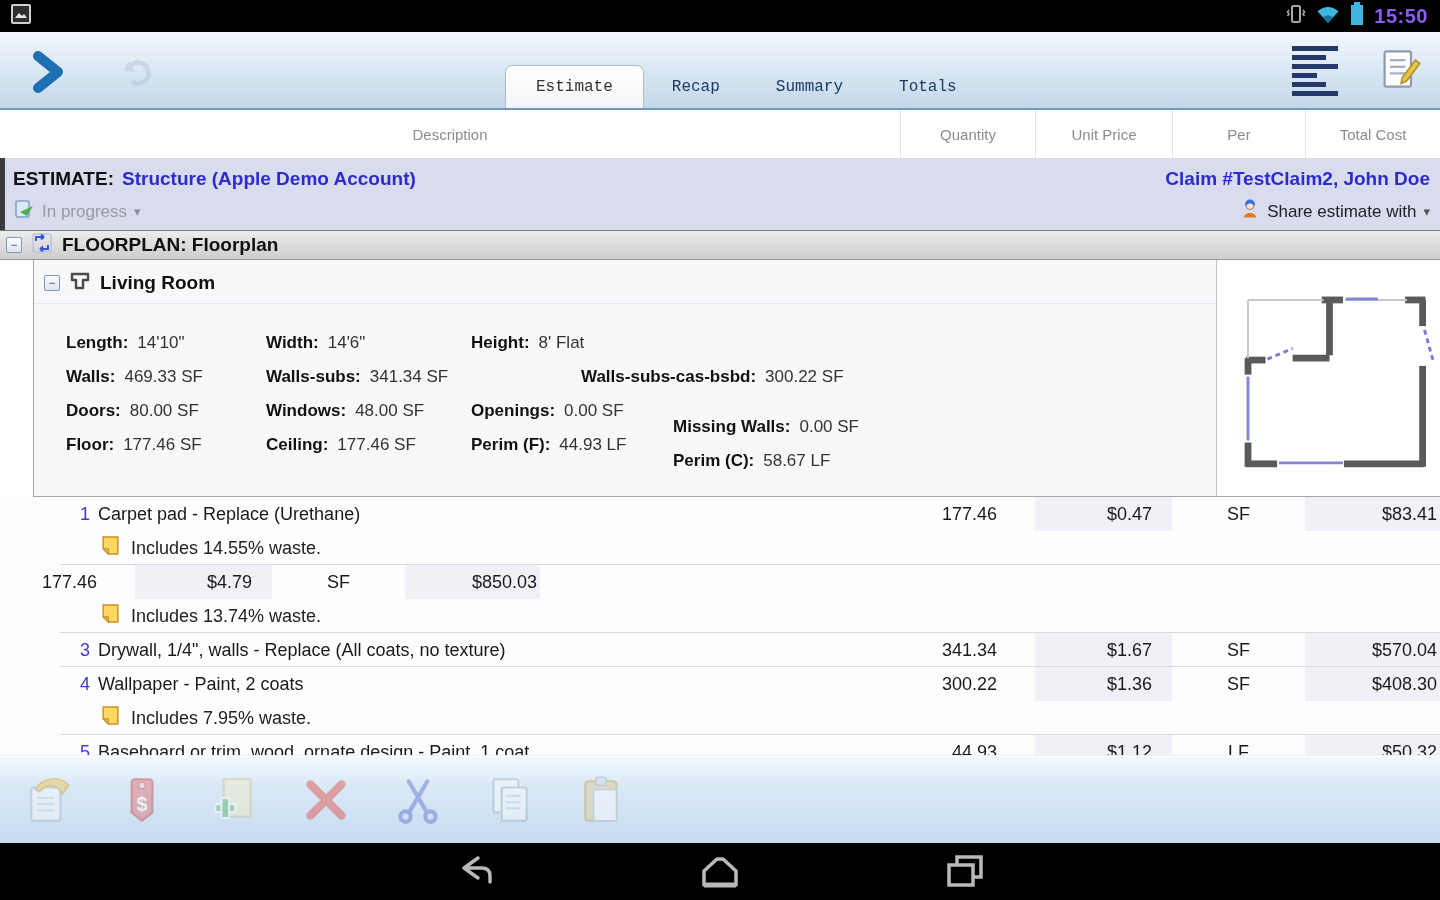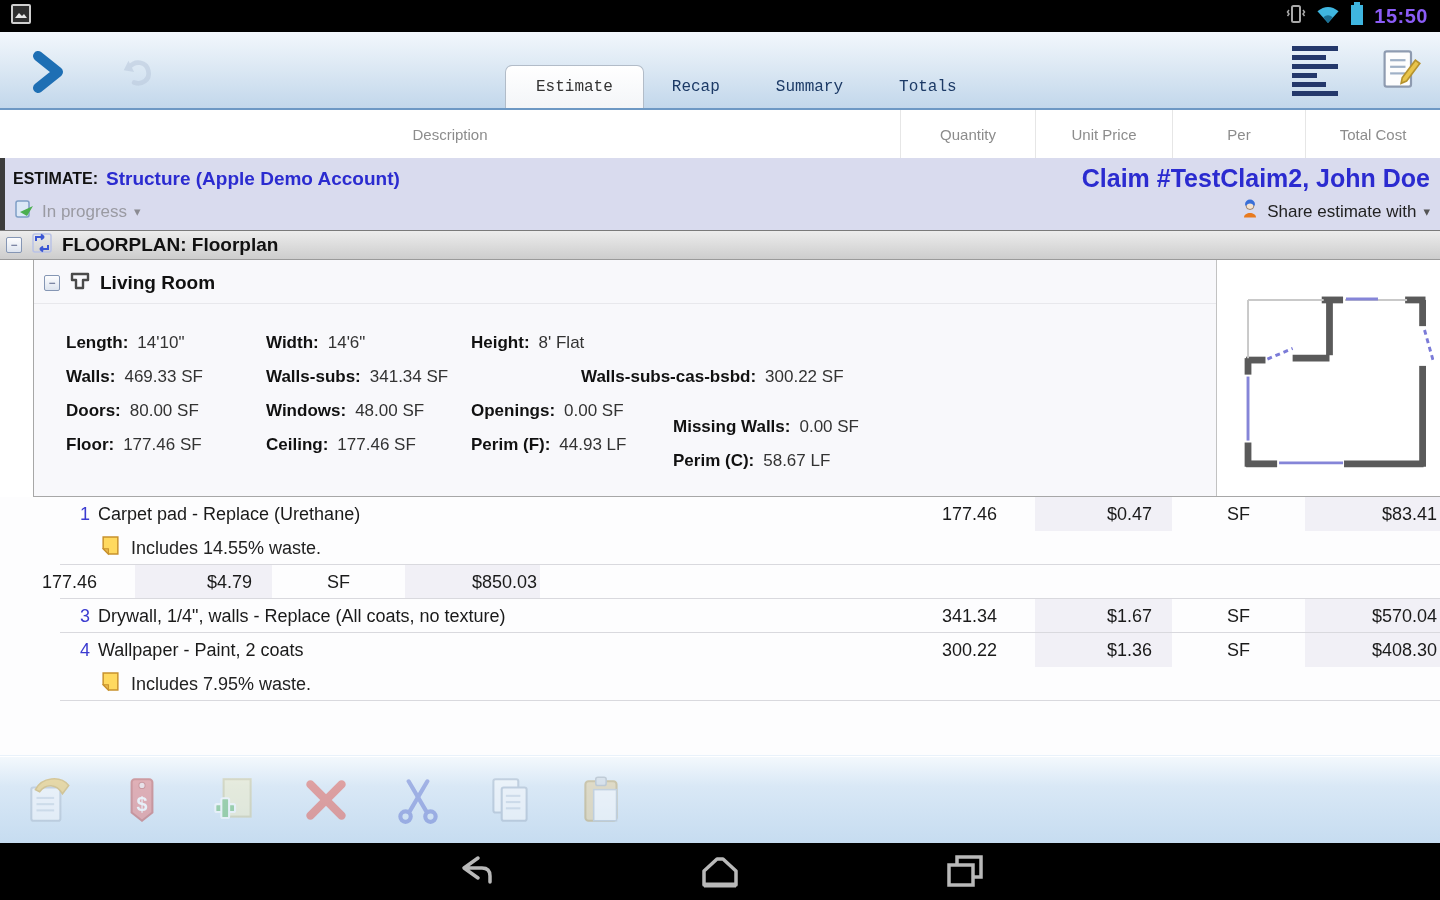--- a/index.html
+++ b/index.html
@@ -27,23 +27,23 @@
 
   
   .col-headers { height:48px; background:#fff; display:flex; align-items:center; color:#8c8c8c; font-size:15px; }
   .h-desc { flex:1; text-align:center; }
   .h-qty, .h-price, .h-per, .h-total { text-align:center; border-left:1px solid #e6e6e6; height:100%; display:flex; align-items:center; justify-content:center; }
   .h-qty { width:135px; } .h-price { width:137px; } .h-per { width:133px; } .h-total { width:135px; }
 
   
   .est-band { height:72px; background:#d9dbee; border-left:5px solid #3c3c3c; padding:4px 6px 0 8px; }
   .est-row { display:flex; align-items:center; height:33px; }
-  .est-label { font-size:16px; font-weight:bold; color:#111; }
+  .est-label { font-size:19px; font-weight:bold; color:#111; }
   .est-name { font-size:19px; font-weight:600; color:#2b2bd0; margin-left:8px; }
-  .est-claim { margin-left:auto; font-size:25px; font-weight:600; color:#2b2bd0; padding-right:4px; }
+  .est-claim { margin-left:auto; font-size:19px; font-weight:600; color:#2b2bd0; padding-right:4px; }
   .est-status { display:flex; align-items:center; gap:7px; color:#9a9aa2; font-size:17px; }
   .est-share { margin-left:auto; display:flex; align-items:center; gap:7px; color:#222; font-size:17px; padding-right:4px; }
   .caret { font-size:13px; color:#8b8b92; }
   .est-share .caret { color:#555; }
 
   
   .floorplan-row { height:30px; background:linear-gradient(#ececec, #cdcdcd); border-top:1px solid #7a7a7a; border-bottom:1px solid #9a9a9a;
     display:flex; align-items:center; padding-left:6px; gap:8px; }
   .fp-title { font-size:19px; font-weight:bold; color:#111; }
   .collapse-box { width:16px; height:16px; border:1px solid #8596b4; background:linear-gradient(#fdfdfe,#dde4ef);
@@ -348,20 +348,27 @@
       </div>
     </div>
 
     <div class="item-group">
       <div class="item-row">
         <div class="cell-qty">177.46</div>
         <div class="cell-price">$4.79</div>
         <div class="cell-per">SF</div>
         <div class="cell-total">$850.03</div>
       </div>
+      <div class="note-row">
+        <span><svg width="21" height="21" viewBox="0 0 20 20">
+              <path d="M3 2 H17 V18 H8 L3 13 Z" fill="#ffd95f" stroke="#c8912c" stroke-width="1.4"></path>
+              <path d="M3 13 L8 13 L8 18 Z" fill="#e9b84a" stroke="#c8912c" stroke-width="1"></path>
+            </svg></span>
+        <span>Includes 13.74% waste.</span>
+      </div>
     </div>
 
     <div class="item-group">
       <div class="item-row">
         <div class="cell-desc"><span class="num">3</span><span>Drywall, 1/4", walls - Replace (All coats, no texture)</span></div>
         <div class="cell-qty">341.34</div>
         <div class="cell-price">$1.67</div>
         <div class="cell-per">SF</div>
         <div class="cell-total">$570.04</div>
       </div>
@@ -377,20 +384,29 @@
       </div>
       <div class="note-row">
         <span><svg width="21" height="21" viewBox="0 0 20 20">
               <path d="M3 2 H17 V18 H8 L3 13 Z" fill="#ffd95f" stroke="#c8912c" stroke-width="1.4"></path>
               <path d="M3 13 L8 13 L8 18 Z" fill="#e9b84a" stroke="#c8912c" stroke-width="1"></path>
             </svg></span>
         <span>Includes 7.95% waste.</span>
       </div>
     </div>
 
+    <div class="item-group">
+      <div class="item-row">
+        <div class="cell-desc"><span class="num">5</span><span>Baseboard or trim, wood, ornate design - Paint, 1 coat</span></div>
+        <div class="cell-qty">44.93</div>
+        <div class="cell-price">$1.12</div>
+        <div class="cell-per">LF</div>
+        <div class="cell-total">$50.32</div>
+      </div>
+    </div>
 
   </div>
 
   <div class="bottom-toolbar">
     <span class="tool-btn">
       <svg width="54" height="54" viewBox="0 0 52 52">
           <rect x="8" y="14" width="28" height="32" rx="2" fill="#fbfbfd" stroke="#a7b6c8" stroke-width="2"></rect>
           <g stroke="#c6d2df" stroke-width="2">
             <line x1="13" y1="24" x2="30" y2="24"></line>
             <line x1="13" y1="30" x2="30" y2="30"></line>

